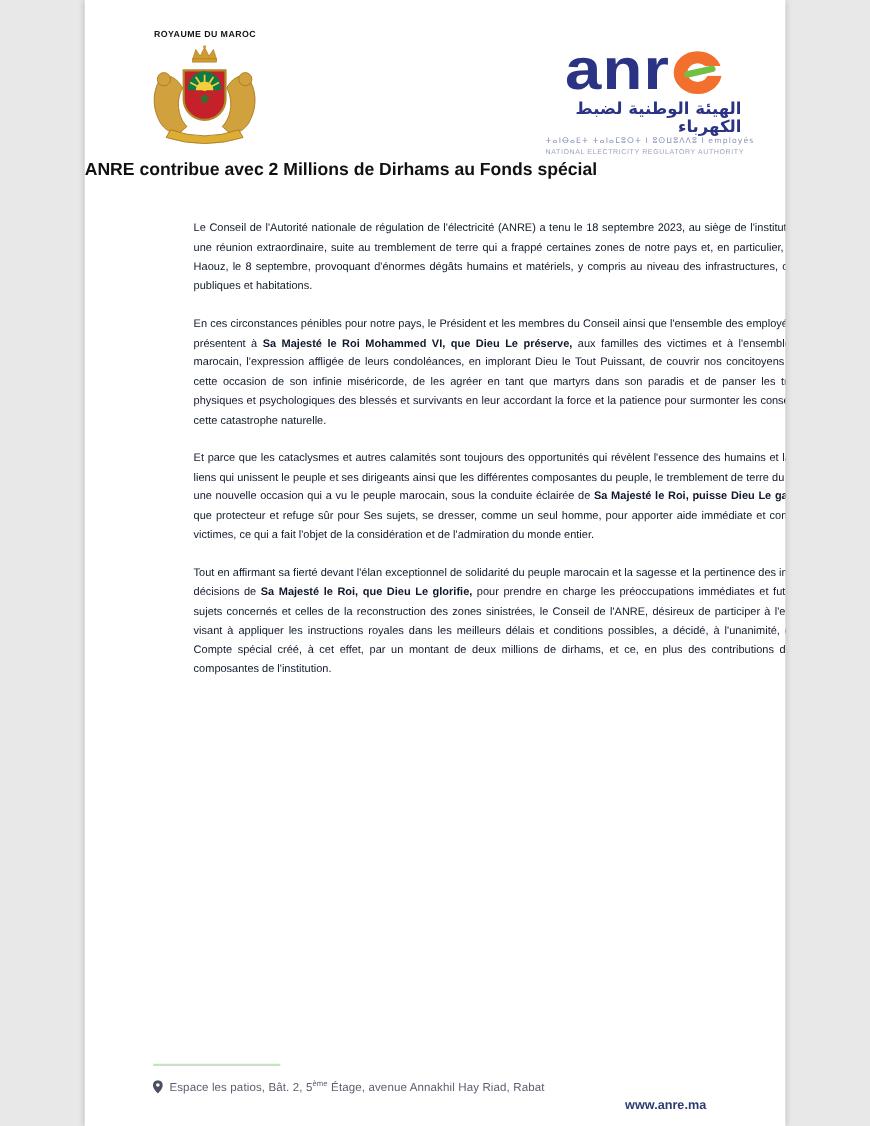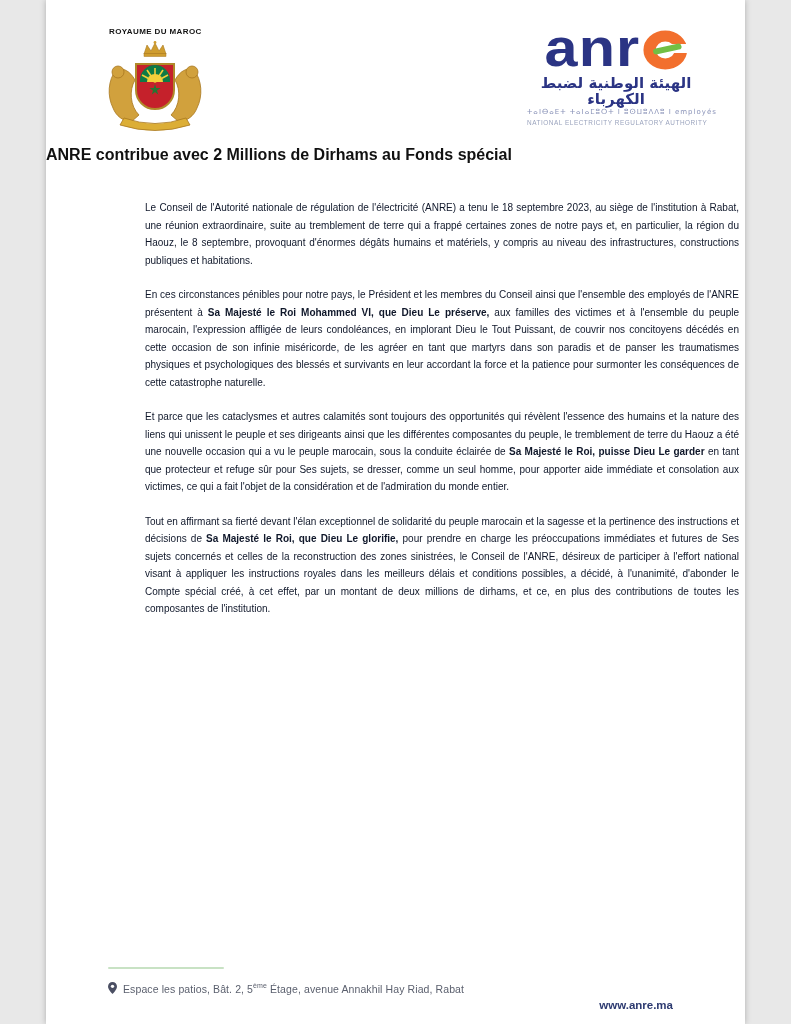--- a/index.html
+++ b/index.html
@@ -1,27 +1,27 @@
 <!DOCTYPE html>
 <html lang="fr"><head>
 <meta charset="utf-8">
 <style>
   html,body{margin:0;padding:0;background:#e8e8e8;}
   .page{
-    position:relative;width:699px;height:1024px;margin:0 auto;
+    position:relative;width:637px;height:1024px;margin:0 auto;
     background:#ffffff;font-family:"Liberation Sans",sans-serif;color:#1f1f1f;
     overflow:hidden;box-shadow:0 0 6px rgba(0,0,0,.25);
   }
   
   .kingdom-label{
     position:absolute;left:63px;top:27px;
     font-size:8px;font-weight:bold;letter-spacing:.4px;color:#141414;
   }
   .emblem{position:absolute;left:54px;top:40px;width:110px;height:92px;}
-  .logo-block{position:absolute;right:40px;top:24px;width:178px;text-align:center;}
+  .logo-block{position:absolute;right:40px;top:40px;width:178px;}
   .wordmark{
     display:flex;align-items:center;justify-content:center;
     transform:scaleX(1.12);transform-origin:center;
     height:48px;
   }
   .wordmark .anr{
     font-size:53px;font-weight:bold;color:#2b3484;letter-spacing:1px;line-height:44px;
   }
   .wordmark svg{margin-left:2px;margin-top:4px;}
   .logo-arabic{

